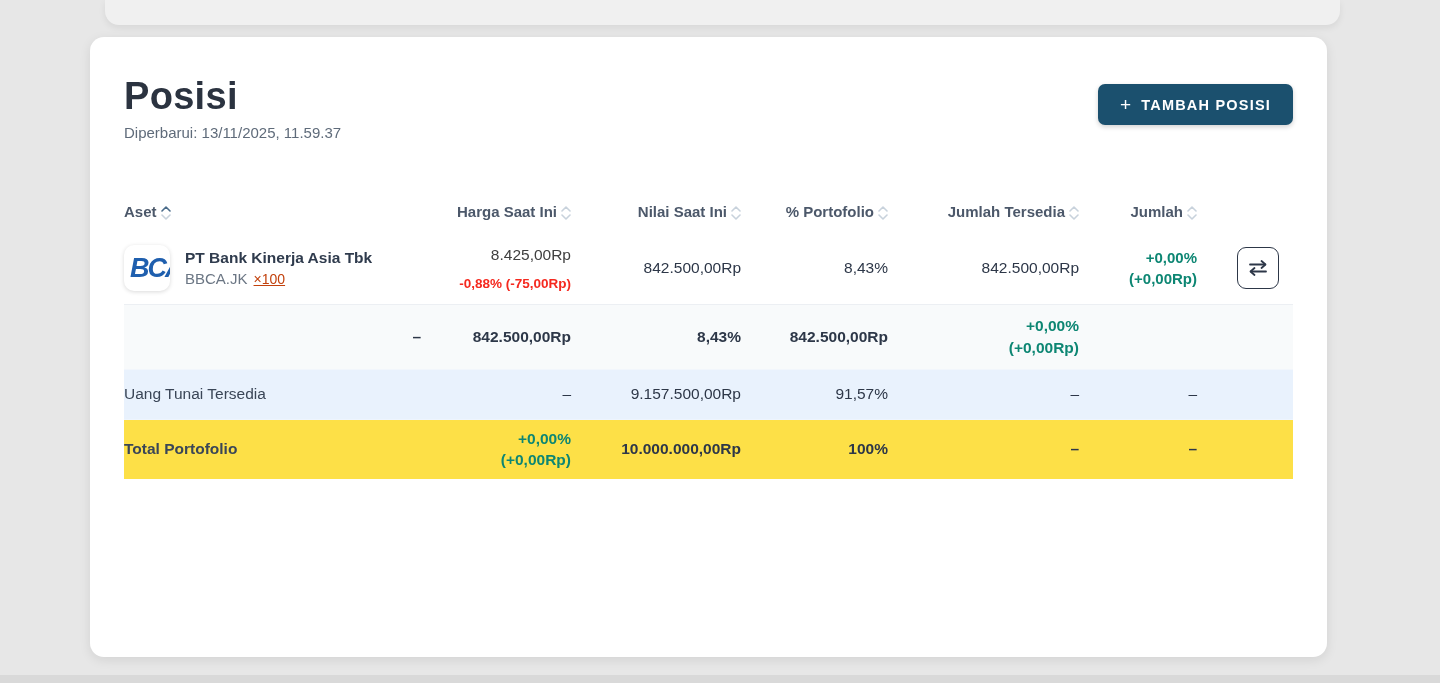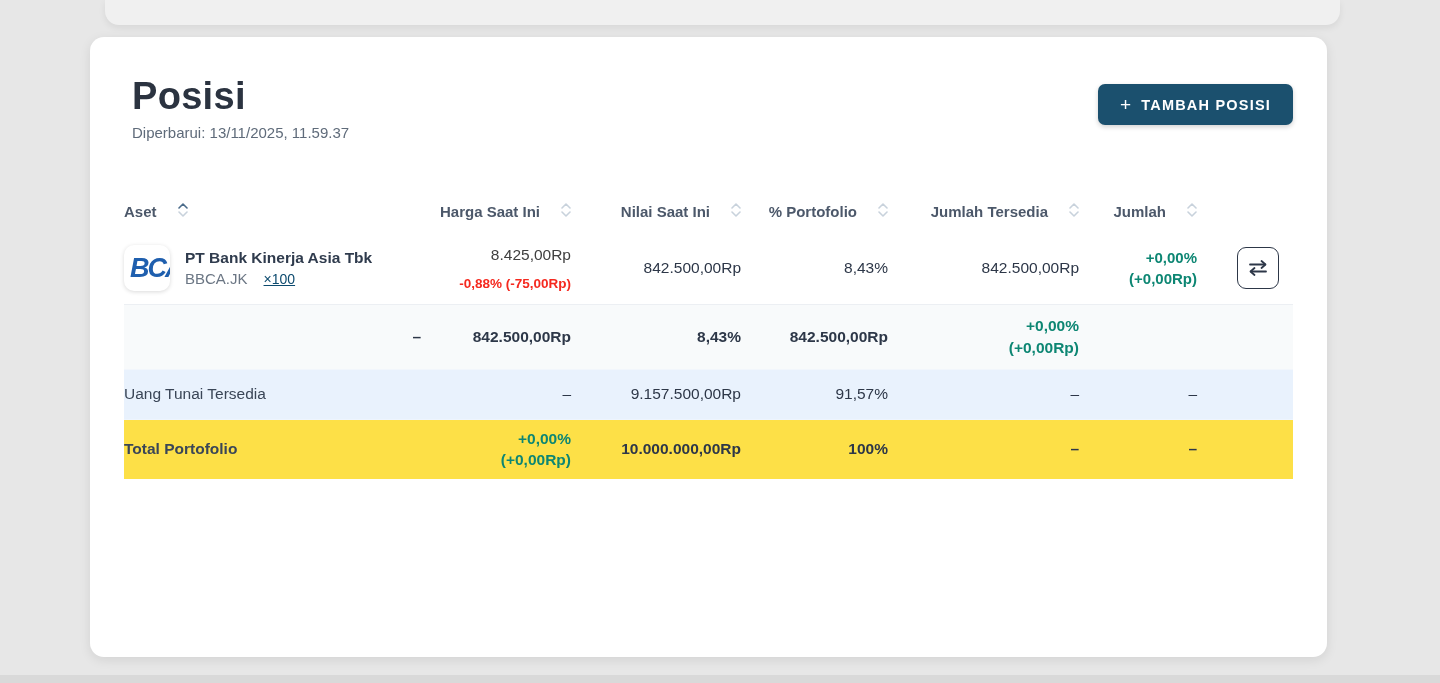--- a/index.html
+++ b/index.html
@@ -18,21 +18,21 @@
   .bottom-strip {
     position: absolute; left: 0; right: 0; bottom: 0; height: 8px;
     background: #d9d9d9;
   }
   .card {
     position: absolute; left: 90px; top: 37px; width: 1237px; height: 620px;
     background: #ffffff; border-radius: 14px;
     box-shadow: 0 3px 12px rgba(0,0,0,0.09);
     padding: 38px 34px;
   }
-  .card-header { display: flex; justify-content: space-between; align-items: flex-start; margin-left: 8px; }
+  .card-header { display: flex; justify-content: space-between; align-items: flex-start; }
   .page-title {
     font-size: 38px; font-weight: 700; color: #2b3340; letter-spacing: 0.3px;
     line-height: 1.15;
   }
   .updated { margin-top: 5px; font-size: 15px; color: #5f6b7a; }
   .add-btn {
     margin-top: 9px;
     display: inline-flex; align-items: center; gap: 9px;
     background: #1b506e; color: #ffffff; border: none; cursor: pointer;
     font-family: inherit; font-size: 14.5px; font-weight: 700;
@@ -46,41 +46,41 @@
     display: grid;
     grid-template-columns: 297px 150px 170px 147px 191px 118px 95px;
     align-items: center;
   }
   .cell { text-align: right; font-size: 15.5px; }
   .cell.left { text-align: left; }
   .cell.action { display: flex; justify-content: flex-end; padding-right: 13px; }
 
   .header-row { height: 42px; }
   .header-row .hcell {
-    display: flex; align-items: flex-start; gap: 21px; justify-content: flex-end;
+    display: flex; align-items: flex-end; gap: 4px; justify-content: flex-end;
     font-size: 15px; font-weight: 700; color: #4c586a; cursor: pointer;
   }
   .header-row .hcell.left { justify-content: flex-start; }
   .sort-icon { display: inline-flex; flex-direction: column; gap: 2px; }
   .sort-icon svg { display: block; }
 
   .asset-row { height: 72px; border-bottom: 1px solid #eceff3; }
   .asset-cell { display: flex; align-items: center; gap: 15px; }
   .logo-box {
     width: 46px; height: 46px; background: #ffffff; border-radius: 10px;
     box-shadow: 0 1px 4px rgba(0,0,0,0.15);
     overflow: hidden; display: flex; align-items: center; padding-left: 6px;
   }
   .logo-text {
     font-style: italic; font-weight: 700; font-size: 27px; color: #1f5fae;
     letter-spacing: -2px; white-space: nowrap;
   }
   .asset-name { font-size: 15.5px; font-weight: 700; color: #2f3b4d; }
   .asset-sub { margin-top: 3px; font-size: 15px; color: #6b7684; }
-  .asset-qty { color: #0c4a6e; font-size: 14px; margin-left: 16px; text-decoration: underline; }
+  .asset-qty { color: #c2410c; font-size: 14px; margin-left: 6px; text-decoration: underline; }
   .price-main { color: #404040; }
   .price-change { margin-top: 12px; font-size: 13.5px; font-weight: 600; color: #f5291f; }
   .perf { color: #0d8673; font-weight: 600; line-height: 1.4; font-size: 15px; }
   .perf.bold { font-weight: 700; font-size: 15.5px; }
 
   .swap-btn {
     width: 42px; height: 42px; background: #ffffff;
     border: 1.6px solid #2d3748; border-radius: 9px; cursor: pointer;
     display: flex; align-items: center; justify-content: center;
   }

